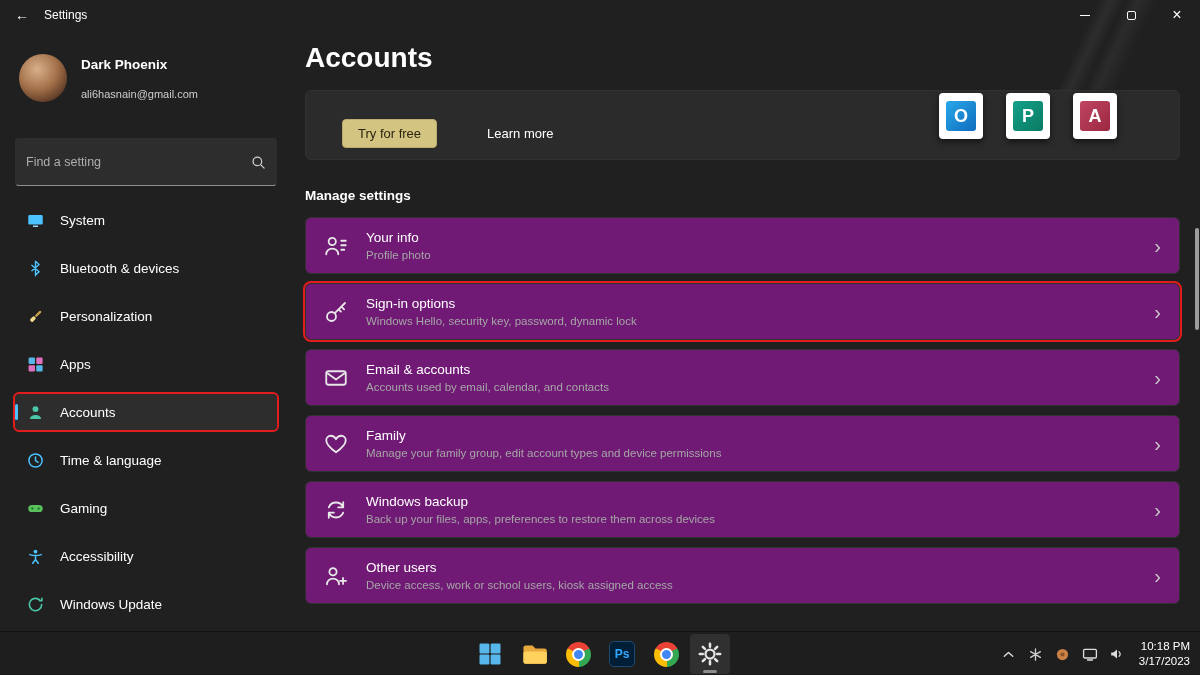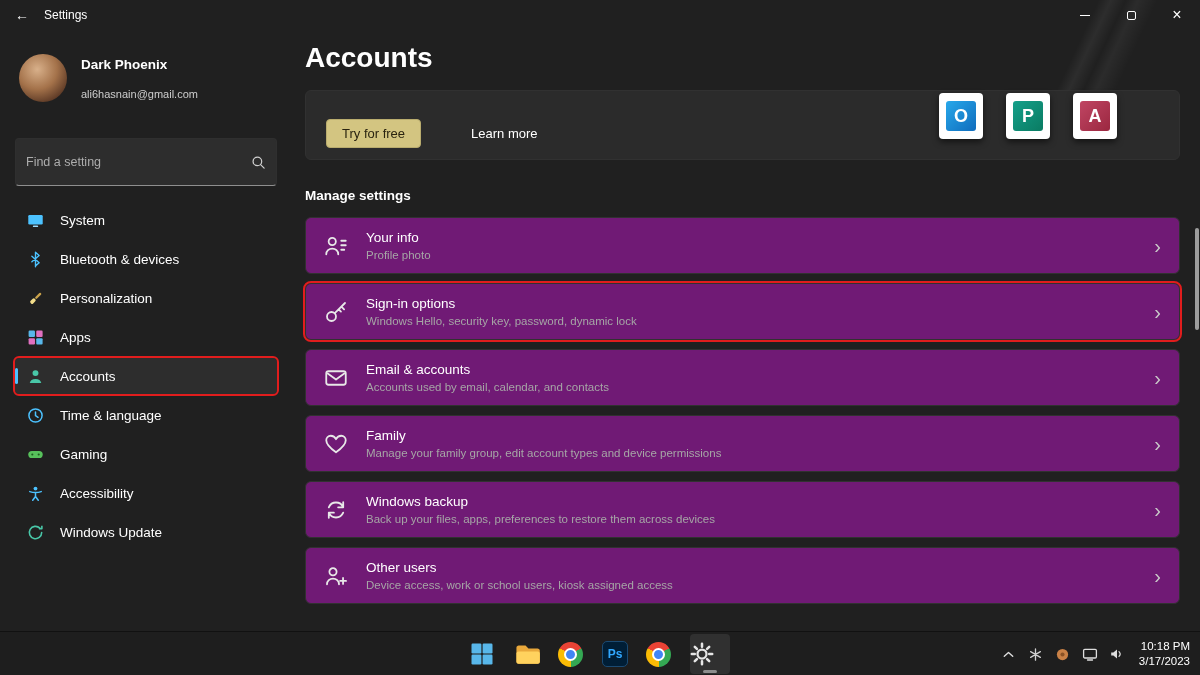--- a/index.html
+++ b/index.html
@@ -31,35 +31,35 @@
   .avatar { width:48px; height:48px; border-radius:50%; flex:0 0 48px;
     background: radial-gradient(circle at 38% 32%, #d8b08a 0%, #a4724a 45%, #5d3a26 78%, #3a2418 100%); }
   .user-name { font-size:13.5px; font-weight:700; }
   .user-email { font-size:11px; color:#cdcdcd; margin-top:16px; }
   .search { height:48px; margin-top:36px; background:#2d2d2d; border:1px solid #2f2f2f;
     border-bottom:1px solid #8f8f8f; border-radius:4px; display:flex; align-items:center; padding:0 10px; }
   .search input { flex:1; background:transparent; border:none; outline:none; color:#e4e4e4;
     font-size:12.5px; font-family:"Liberation Sans", sans-serif; }
   .search input::placeholder { color:#adadad; }
   .search-icon { width:15px; height:15px; flex:0 0 15px; }
-  .nav { margin-top:16px; display:flex; flex-direction:column; gap:3px; }
+  .nav { margin-top:16px; display:flex; flex-direction:column; gap:12px; }
   .nav-item { height:36px; border-radius:4px; display:flex; align-items:center; gap:16px;
     padding:0 12px; position:relative; font-size:13.5px; }
   .nav-item.active { background:#2d2d2d; }
   .nav-item.active::before { content:""; position:absolute; left:0; top:10px; width:3px; height:16px;
     border-radius:2px; background:#4cc2ff; }
   .nav-item.annotated { outline:2px solid #e11d1d; }
   .icon16 { width:17px; height:17px; flex:0 0 17px; display:flex; }
 
   
   .main { flex:1; padding:0 20px 0 15px; position:relative; }
   .page-title { font-size:28px; font-weight:600; margin-top:12px; }
   .promo-card { height:70px; margin-top:16px; background:#2b2b2b; border:1px solid #313131;
     border-radius:6px; position:relative; }
-  .promo-left { position:absolute; left:20px; bottom:11px; display:flex; align-items:center; gap:38px; }
+  .promo-left { position:absolute; left:36px; bottom:11px; display:flex; align-items:center; gap:38px; }
   .try-btn { background:#d3c581; color:#2a2410; font-size:13px; padding:6px 15px; border-radius:4px;
     border:1px solid #b9ac6e; font-family:"Liberation Sans", sans-serif; }
   .learn-more { font-size:13px; color:#fff;margin-left:12px; }
   .tiles { position:absolute; right:62px; top:2px; display:flex; gap:23px; }
   .tile { width:44px; height:46px; background:#fff; border-radius:4px;
     box-shadow:0 3px 6px rgba(0,0,0,.55); display:flex; align-items:center; justify-content:center; }
   .tile-letter { width:30px; height:30px; border-radius:3px; color:#fff; font-weight:700; font-size:18px;
     display:flex; align-items:center; justify-content:center; }
   .section-label { font-size:13.5px; font-weight:600; margin-top:28px; }
   .cards { margin-top:14px; display:flex; flex-direction:column; gap:9px; }
@@ -71,21 +71,21 @@
   .card-title { font-size:13.5px; color:#fff; }
   .card-sub { font-size:11.5px; color:#a6a6a6; margin-top:4px; }
   .chevron { color:#c9c9c9; font-size:20px; line-height:1; }
   .scroll-thumb { position:absolute; right:1px; top:198px; width:4px; height:102px;
     border-radius:2px; background:#9d9d9d; }
 
   
   .taskbar { height:44px; background:#1e1e1e; border-top:1px solid #111; position:relative; }
   .tb-center { position:absolute; left:50%; top:2px; transform:translateX(-50%); display:flex; gap:4px; }
   .tb-icon { width:40px; height:40px; border-radius:4px; display:flex; align-items:center;
-    justify-content:flex-start; position:relative; }
+    justify-content:center; position:relative; }
   .tb-icon.active { background:#303030; }
   .tb-icon.active::after { content:""; position:absolute; bottom:1px; left:50%; transform:translateX(-50%);
     width:14px; height:3px; border-radius:2px; background:#8d8d8d; }
   .chrome { width:25px; height:25px; border-radius:50%; display:flex; align-items:center; justify-content:center;
     background:conic-gradient(from -60deg, #ea4335 0 120deg, #34a853 120deg 240deg, #fbbc05 240deg 360deg); }
   .chrome::after { content:""; width:9px; height:9px; border-radius:50%; background:#4285f4; border:2.5px solid #fff; }
   .ps-tile { width:26px; height:26px; border-radius:5px; background:#001e36; border:1px solid #1b4a72;
     color:#31a8ff; font-weight:700; font-size:12px; display:flex; align-items:center; justify-content:center; }
   .tb-right { position:absolute; right:10px; top:0; height:44px; display:flex; align-items:center; gap:9px; }
   .tray-ic { width:18px; height:18px; display:flex; align-items:center; justify-content:center; }

